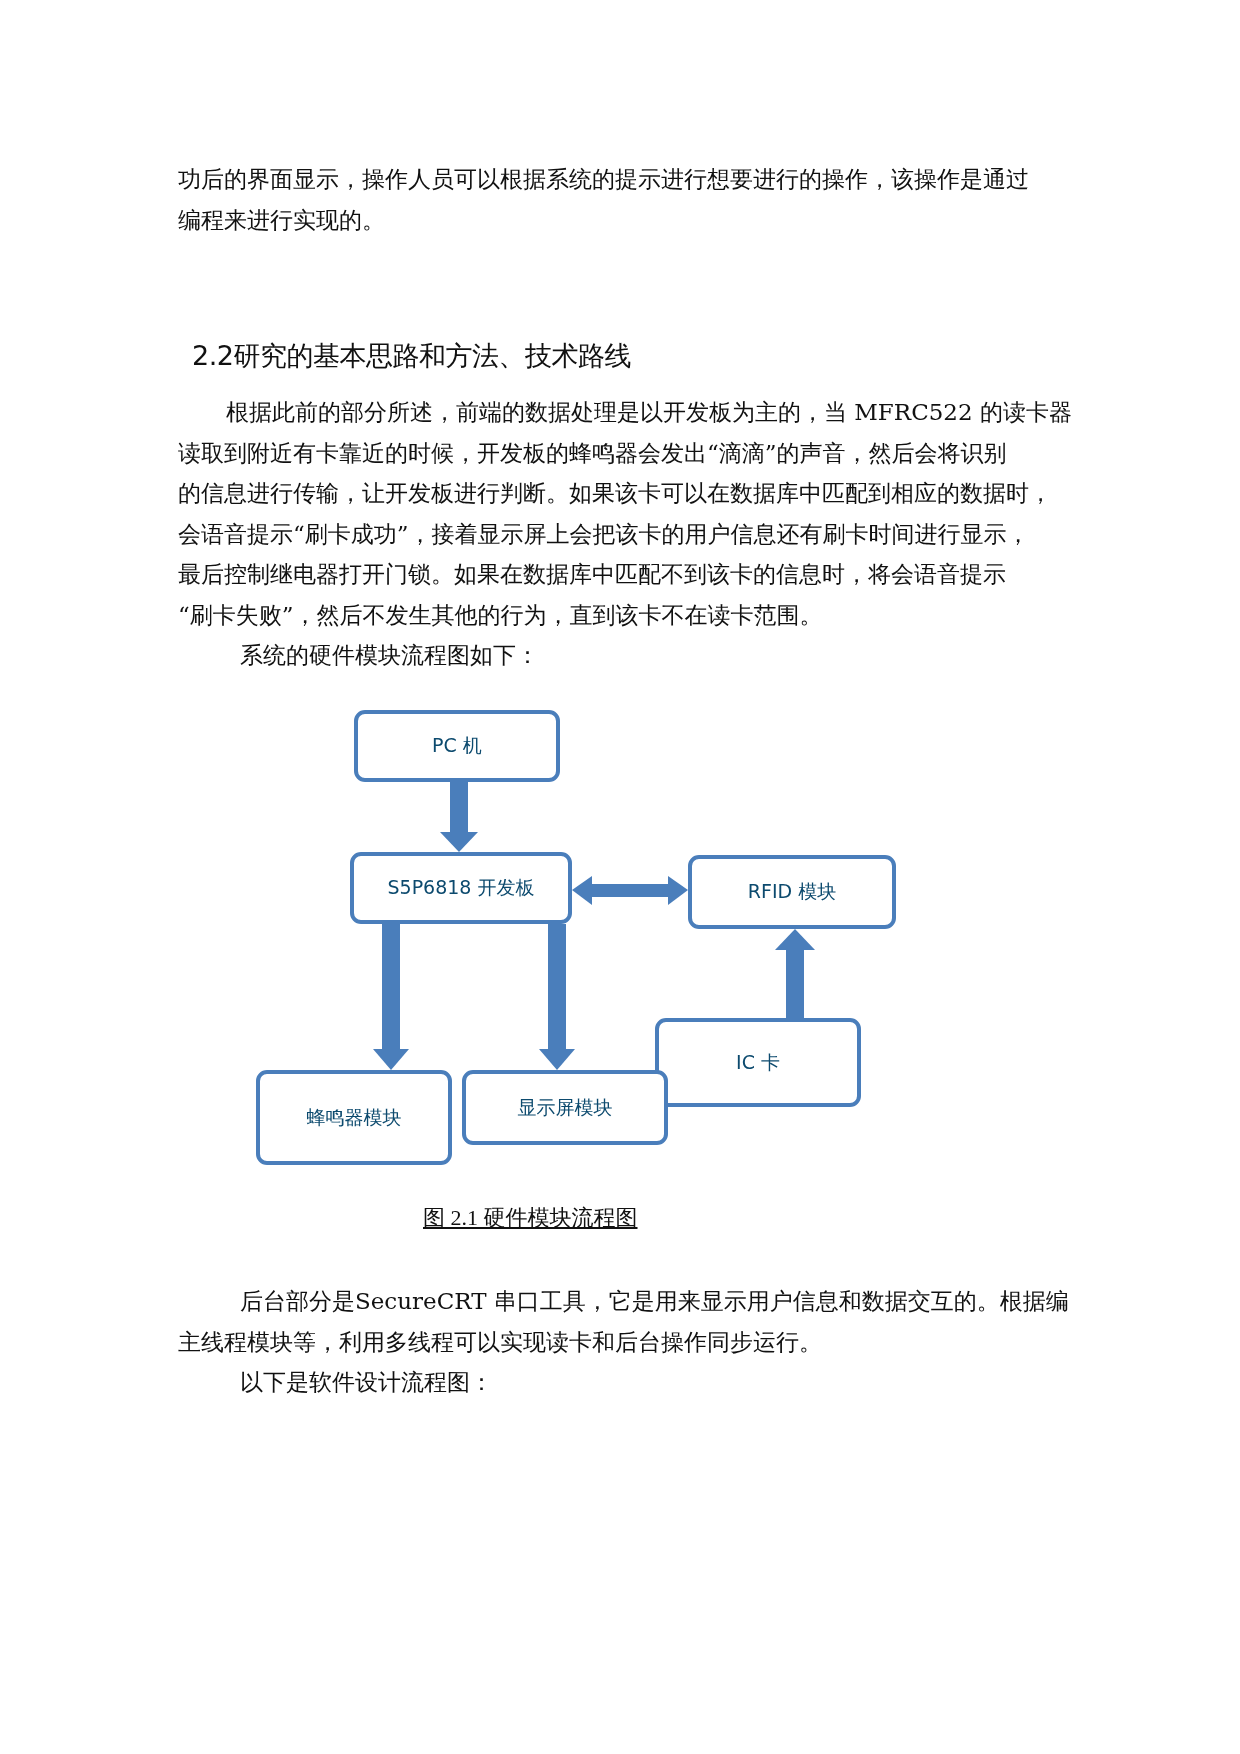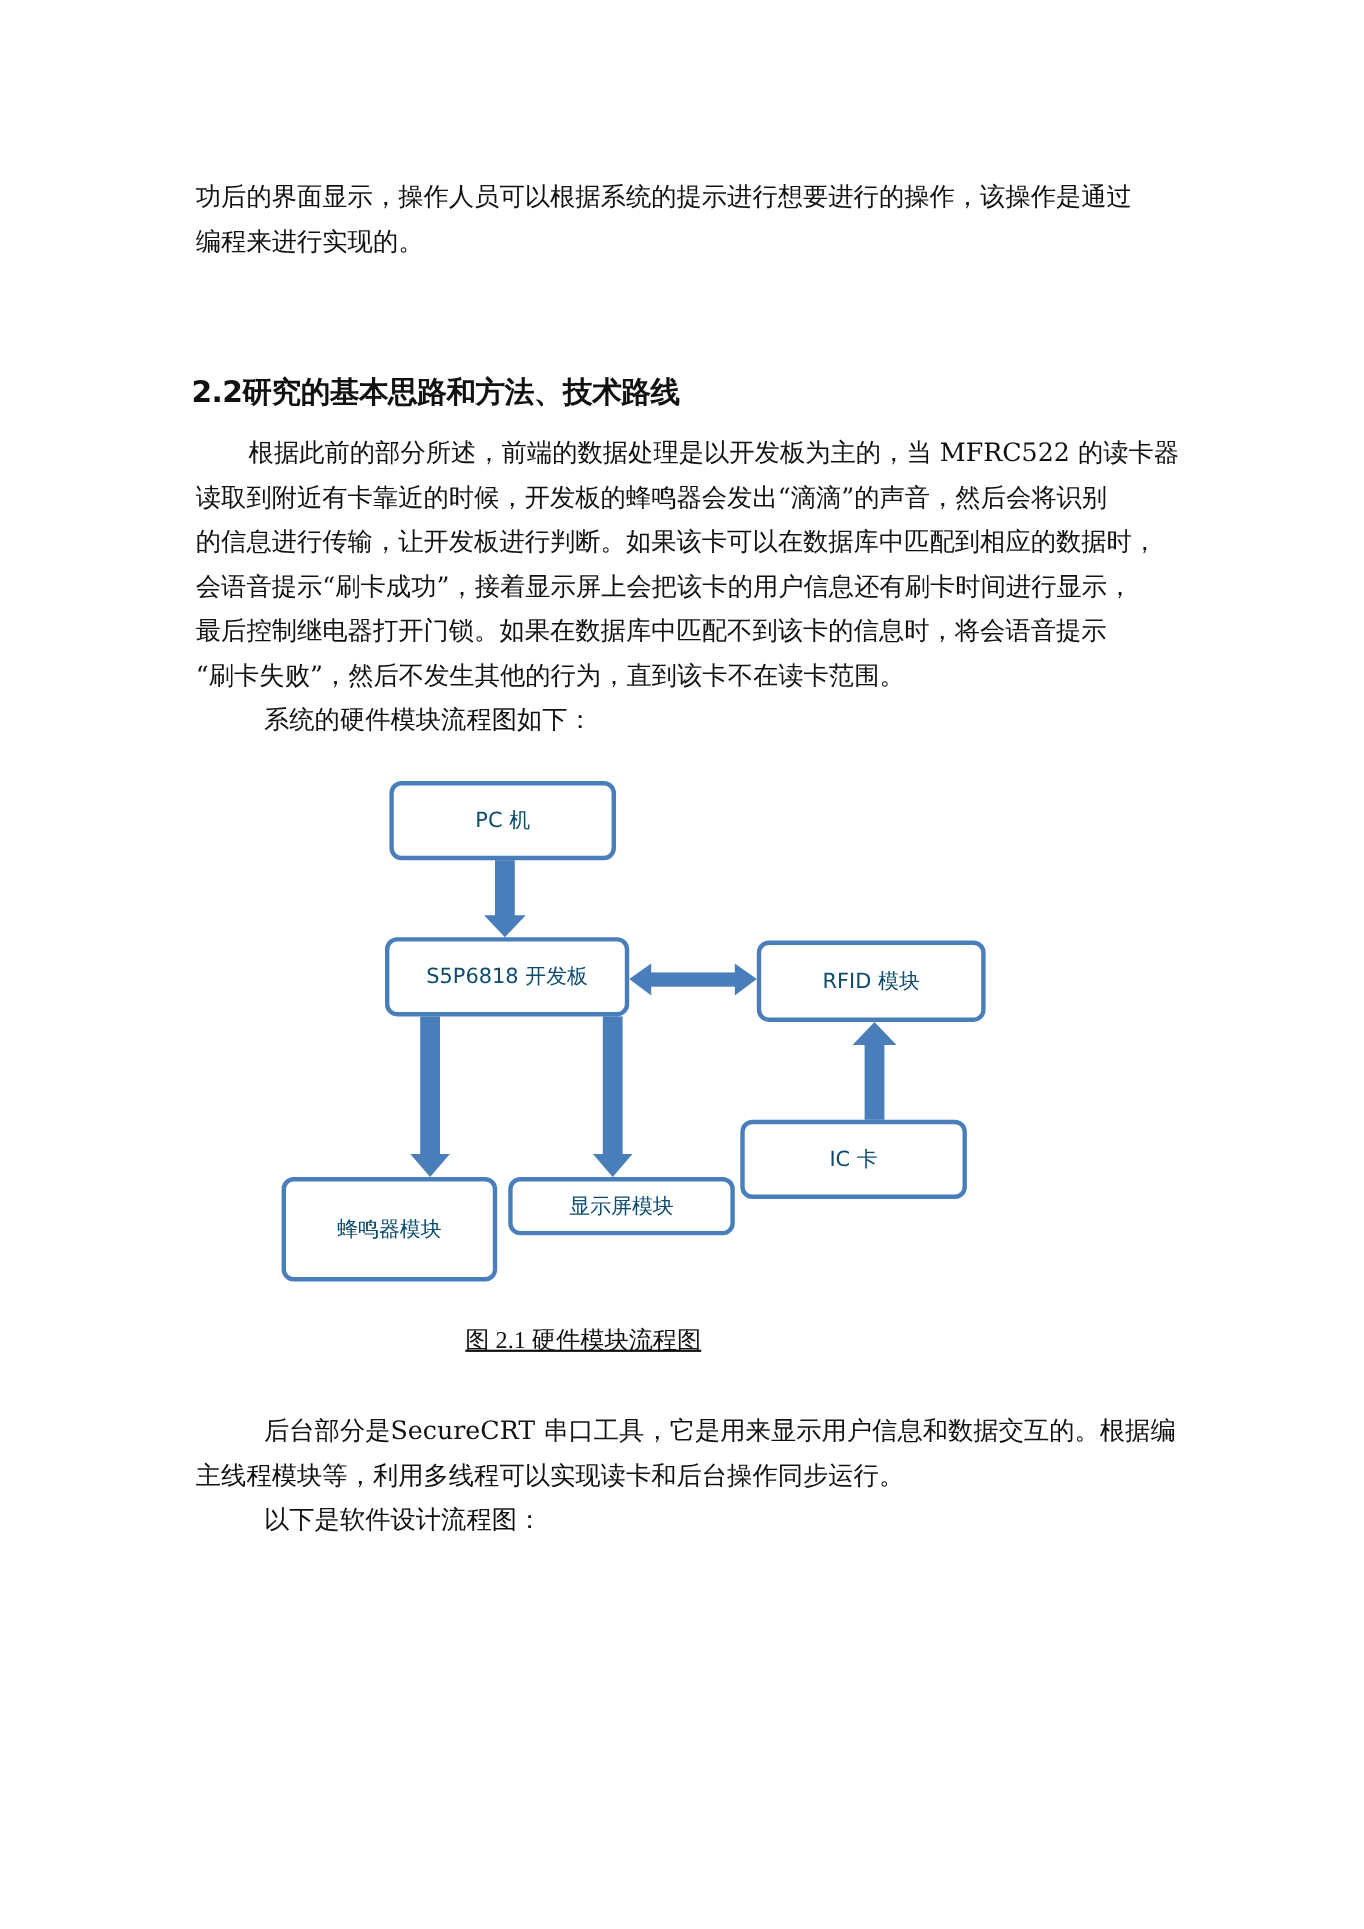--- a/index.html
+++ b/index.html
@@ -2,21 +2,21 @@
 <html><head>
 <meta charset="utf-8">
 <style>
   html, body { margin: 0; padding: 0; background: #ffffff; }
   body { width: 1240px; height: 1754px; position: relative; overflow: hidden;
          font-family: "DejaVu Serif", "Liberation Serif", serif; color: #111; }
   .para { position: absolute; left: 178px; width: 940px; font-size: 23px; line-height: 40.5px; margin: 0; }
   .para .line { display: block; white-space: nowrap; }
   .indent { padding-left: 48px; }
   .indent2 { padding-left: 62px; }
-  .heading { position: absolute; left: 174px; top: 338px; font-size: 27px; font-weight: bold;
+  .heading { position: absolute; left: 192px; top: 338px; font-size: 27px; font-weight: normal;
              font-family: "DejaVu Sans", "Liberation Sans", sans-serif; margin: 0; letter-spacing: -0.5px; }
   .diagram { position: absolute; left: 0; top: 0; width: 1240px; height: 1754px; pointer-events: none; }
   .box { position: absolute; border: 4px solid #4a7ebb; border-radius: 11px; background: #fff;
          box-sizing: border-box; display: flex; align-items: center; justify-content: center;
          font-family: "DejaVu Sans", "Liberation Sans", sans-serif; font-size: 19px; color: #0c4a6e;
          pointer-events: auto; }
   .caption { position: absolute; left: 423px; top: 1203px; font-size: 22px;
              font-family: "Liberation Serif", "DejaVu Serif", serif; text-decoration: underline; }
 </style>
 </head>
@@ -73,27 +73,27 @@
 
   <div class="box" style="left:354px; top:710px; width:206px; height:72px;">
     <span>PC 机</span>
   </div>
   <div class="box" style="left:350px; top:852px; width:222px; height:72px;">
     <span>S5P6818 开发板</span>
   </div>
   <div class="box" style="left:688px; top:855px; width:208px; height:74px;">
     <span>RFID 模块</span>
   </div>
-  <div class="box" style="left:673px; top:1018px; width:206px; height:72px;">
+  <div class="box" style="left:655px; top:1018px; width:206px; height:89px;">
     <span>IC 卡</span>
   </div>
   <div class="box" style="left:256px; top:1070px; width:196px; height:95px;">
     <span>蜂鸣器模块</span>
   </div>
-  <div class="box" style="left:462px; top:1070px; width:206px; height:53px;">
+  <div class="box" style="left:462px; top:1070px; width:206px; height:75px;">
     <span>显示屏模块</span>
   </div>
 </div>
 
 <div class="caption">图 2.1  硬件模块流程图</div>
 
 <div class="para" style="top:1281px;">
   <span class="line indent2">后台部分是SecureCRT 串口工具，它是用来显示用户信息和数据交互的。根据编</span>
   <span class="line">主线程模块等，利用多线程可以实现读卡和后台操作同步运行。</span>
   <span class="line indent2">以下是软件设计流程图：</span>

